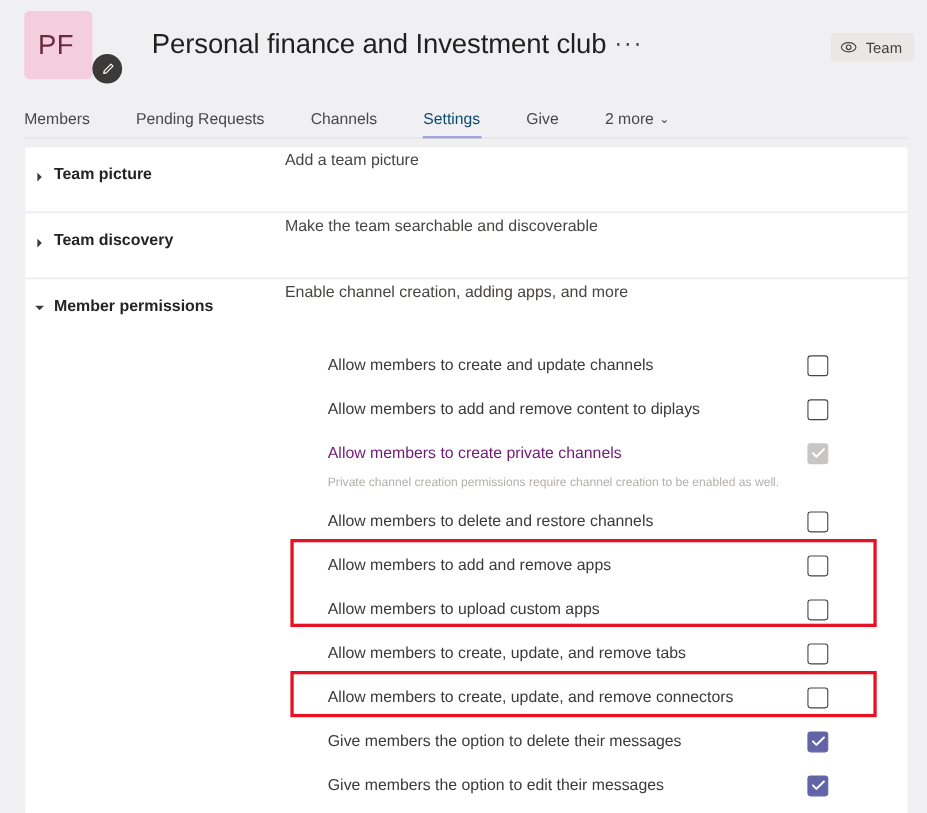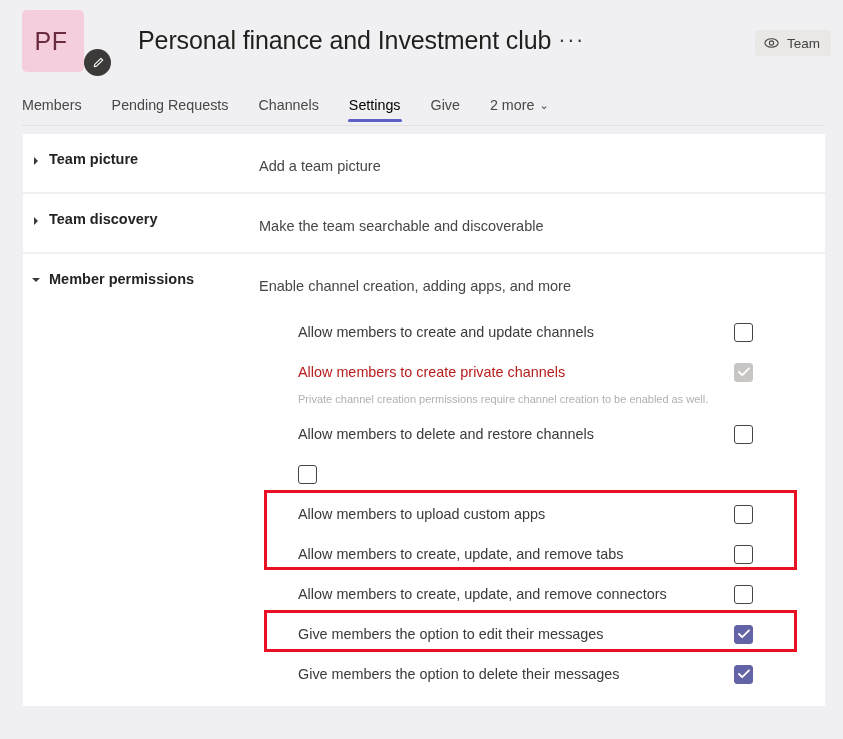--- a/index.html
+++ b/index.html
@@ -94,34 +94,34 @@
     cursor: pointer;
   }
   .team-pill svg { display: block; }
 
   
   .tabbar {
     position: relative;
     height: 34px;
     padding: 0 0 0 22px;
     display: flex;
-    align-items: center;
-    gap: 4px;
+    align-items: flex-end;
+    gap: 16px;
     background: #f0eff1;
   }
   .tab {
     position: relative;
     font-size: 14.3px;
     color: #494747;
     padding: 0 13px 9px 13px;
     cursor: pointer;
     white-space: nowrap;
   }
   .tab:first-child { padding-left: 0; }
-  .tab.active { color: #000000; }
+  .tab.active { color: #0c4a6e; }
   .tab.active::after {
     content: "";
     position: absolute;
     left: 12px;
     right: 12px;
     bottom: 0;
     height: 2.5px;
     background: #5b5fc7;
     border-radius: 2px;
   }
@@ -170,21 +170,21 @@
     width: 210px;
     flex: 0 0 210px;
     font-size: 14.5px;
     font-weight: bold;
     color: #252423;
     padding-top: 17px;
   }
   .section-desc {
     font-size: 14.5px;
     color: #484644;
-    padding-top: 24px;
+    padding-top: 4px;
   }
 
   
   .perm-list {
     padding: 0 0 12px 0;
     position: relative;
   }
   .perm-row {
     display: flex;
     align-items: center;
@@ -192,21 +192,21 @@
     padding-left: 275px;
     padding-right: 72px;
     position: relative;
   }
   .perm-label {
     font-size: 14.4px;
     color: #3b3a39;
     flex: 1 1 auto;
     white-space: nowrap;
   }
-  .perm-row.disabled .perm-label { color: #b91c1c; }
+  .perm-row.disabled .perm-label { color: #701a75; }
 
   .perm-note {
     padding-left: 275px;
     padding-right: 20px;
     font-size: 11px;
     color: #b3b0ad;
     height: 22px;
     line-height: 14px;
     white-space: nowrap;
   }
@@ -338,20 +338,28 @@
 
       <div class="perm-row">
         <span class="perm-label">Allow members to create and update channels</span>
         <span class="cbx unchecked">
           <svg width="12" height="10" viewBox="0 0 12 10" aria-hidden="true">
               <path d="M1 5l3.2 3.2L11 1.4" fill="none" stroke="#ffffff" stroke-width="1.8" stroke-linecap="round" stroke-linejoin="round"></path>
             </svg>
         </span>
       </div>
 
+      <div class="perm-row">
+        <span class="perm-label">Allow members to add and remove content to diplays</span>
+        <span class="cbx unchecked">
+          <svg width="12" height="10" viewBox="0 0 12 10" aria-hidden="true">
+              <path d="M1 5l3.2 3.2L11 1.4" fill="none" stroke="#ffffff" stroke-width="1.8" stroke-linecap="round" stroke-linejoin="round"></path>
+            </svg>
+        </span>
+      </div>
 
       <div class="perm-row disabled">
         <span class="perm-label">Allow members to create private channels</span>
         <span class="cbx checked disabled">
           <svg width="12" height="10" viewBox="0 0 12 10" aria-hidden="true">
               <path d="M1 5l3.2 3.2L11 1.4" fill="none" stroke="#ffffff" stroke-width="1.8" stroke-linecap="round" stroke-linejoin="round"></path>
             </svg>
         </span>
       </div>
 
@@ -360,20 +368,21 @@
       <div class="perm-row">
         <span class="perm-label">Allow members to delete and restore channels</span>
         <span class="cbx unchecked">
           <svg width="12" height="10" viewBox="0 0 12 10" aria-hidden="true">
               <path d="M1 5l3.2 3.2L11 1.4" fill="none" stroke="#ffffff" stroke-width="1.8" stroke-linecap="round" stroke-linejoin="round"></path>
             </svg>
         </span>
       </div>
 
       <div class="perm-row">
+        <span class="perm-label">Allow members to add and remove apps</span>
         <span class="cbx unchecked">
           <svg width="12" height="10" viewBox="0 0 12 10" aria-hidden="true">
               <path d="M1 5l3.2 3.2L11 1.4" fill="none" stroke="#ffffff" stroke-width="1.8" stroke-linecap="round" stroke-linejoin="round"></path>
             </svg>
         </span>
       </div>
 
       <div class="perm-row">
         <span class="perm-label">Allow members to upload custom apps</span>
         <span class="cbx unchecked">
@@ -388,42 +397,42 @@
         <span class="cbx unchecked">
           <svg width="12" height="10" viewBox="0 0 12 10" aria-hidden="true">
               <path d="M1 5l3.2 3.2L11 1.4" fill="none" stroke="#ffffff" stroke-width="1.8" stroke-linecap="round" stroke-linejoin="round"></path>
             </svg>
         </span>
       </div>
 
       <div class="perm-row">
         <span class="perm-label">Allow members to create, update, and remove connectors</span>
         <span class="cbx unchecked">
+          <svg width="12" height="10" viewBox="0 0 12 10" aria-hidden="true">
+              <path d="M1 5l3.2 3.2L11 1.4" fill="none" stroke="#ffffff" stroke-width="1.8" stroke-linecap="round" stroke-linejoin="round"></path>
+            </svg>
+        </span>
+      </div>
+
+      <div class="perm-row">
+        <span class="perm-label">Give members the option to delete their messages</span>
+        <span class="cbx checked">
           <svg width="12" height="10" viewBox="0 0 12 10" aria-hidden="true">
               <path d="M1 5l3.2 3.2L11 1.4" fill="none" stroke="#ffffff" stroke-width="1.8" stroke-linecap="round" stroke-linejoin="round"></path>
             </svg>
         </span>
       </div>
 
       <div class="perm-row">
         <span class="perm-label">Give members the option to edit their messages</span>
         <span class="cbx checked">
           <svg width="12" height="10" viewBox="0 0 12 10" aria-hidden="true">
               <path d="M1 5l3.2 3.2L11 1.4" fill="none" stroke="#ffffff" stroke-width="1.8" stroke-linecap="round" stroke-linejoin="round"></path>
             </svg>
         </span>
       </div>
 
-      <div class="perm-row">
-        <span class="perm-label">Give members the option to delete their messages</span>
-        <span class="cbx checked">
-          <svg width="12" height="10" viewBox="0 0 12 10" aria-hidden="true">
-              <path d="M1 5l3.2 3.2L11 1.4" fill="none" stroke="#ffffff" stroke-width="1.8" stroke-linecap="round" stroke-linejoin="round"></path>
-            </svg>
-        </span>
-      </div>
-
     </div>
   </div>
 </div>
 
 <div class="hl" id="hl0" style="left: 264px; top: 490px; width: 533px; height: 80px; border-color: rgb(232, 17, 35);"></div>
 <div class="hl" id="hl1" style="left: 264px; top: 610px; width: 533px; height: 42px; border-color: rgb(232, 17, 35);"></div>
 
 </body></html>

